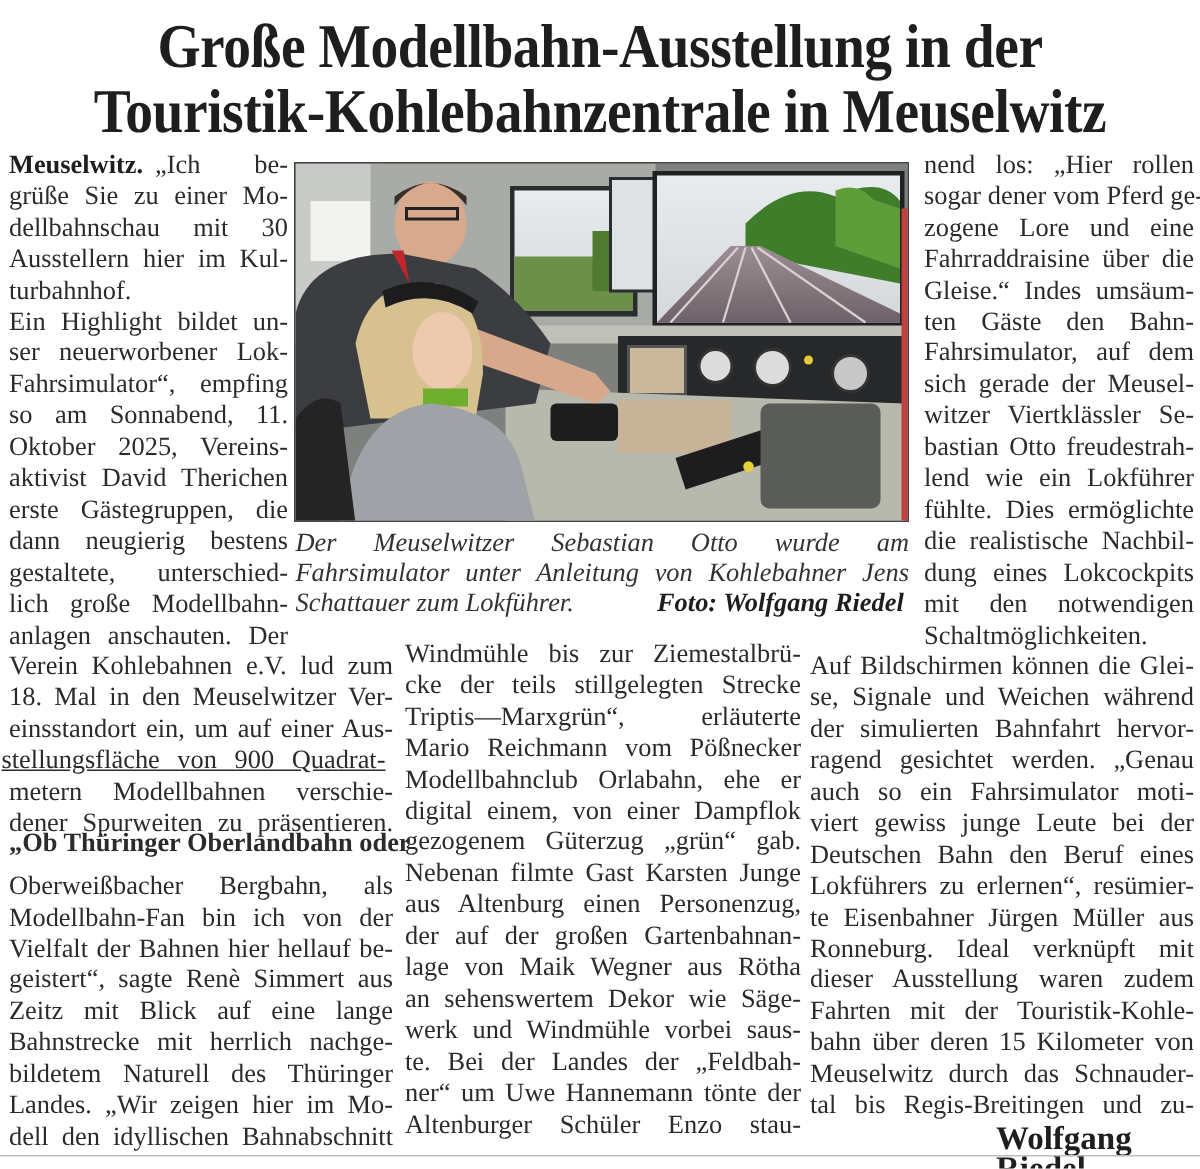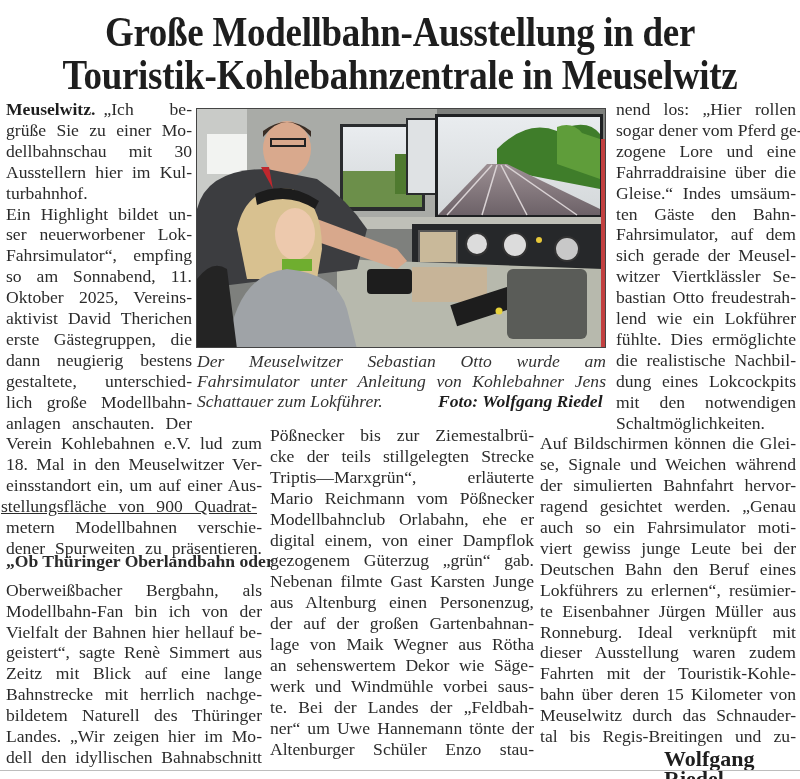--- a/index.html
+++ b/index.html
@@ -133,21 +133,21 @@
     <rect x="404" y="30" width="6" height="210" fill="#c24040"></rect>
   </svg>
 </div>
 
 <div class="cap" style="left:197px; top:351px; width:409px;">Der Meuselwitzer Sebastian Otto wurde am</div>
 <div class="cap" style="left:197px; top:371px; width:409px;">Fahrsimulator unter Anleitung von Kohlebahner Jens</div>
 <div class="cap last" style="left:197px; top:391px; width:250px;">Schattauer zum Lokführer.</div>
 <div class="credit" style="left:438px; top:391px;">Foto: Wolfgang Riedel</div>
 
 <div id="col2">
-    <div class="line" style="left: 270px; top: 425px; width: 264px;">Pößnecker bis zur Ziemestalbrü-</div>
+    <div class="line" style="left: 270px; top: 425px; width: 264px;">Windmühle bis zur Ziemestalbrü-</div>
     <div class="line" style="left: 270px; top: 445.9px; width: 264px;">cke der teils stillgelegten Strecke</div>
     <div class="line" style="left: 270px; top: 466.8px; width: 264px;">Triptis—Marxgrün“, erläuterte</div>
     <div class="line" style="left: 270px; top: 487.7px; width: 264px;">Mario Reichmann vom Pößnecker</div>
     <div class="line" style="left: 270px; top: 508.6px; width: 264px;">Modellbahnclub Orlabahn, ehe er</div>
     <div class="line" style="left: 270px; top: 529.5px; width: 264px;">digital einem, von einer Dampflok</div>
     <div class="line" style="left: 270px; top: 550.4px; width: 264px;">gezogenem Güterzug „grün“ gab.</div>
     <div class="line" style="left: 270px; top: 571.3px; width: 264px;">Nebenan filmte Gast Karsten Junge</div>
     <div class="line" style="left: 270px; top: 592.2px; width: 264px;">aus Altenburg einen Personenzug,</div>
     <div class="line" style="left: 270px; top: 613.1px; width: 264px;">der auf der großen Gartenbahnan-</div>
     <div class="line" style="left: 270px; top: 634px; width: 264px;">lage von Maik Wegner aus Rötha</div>

